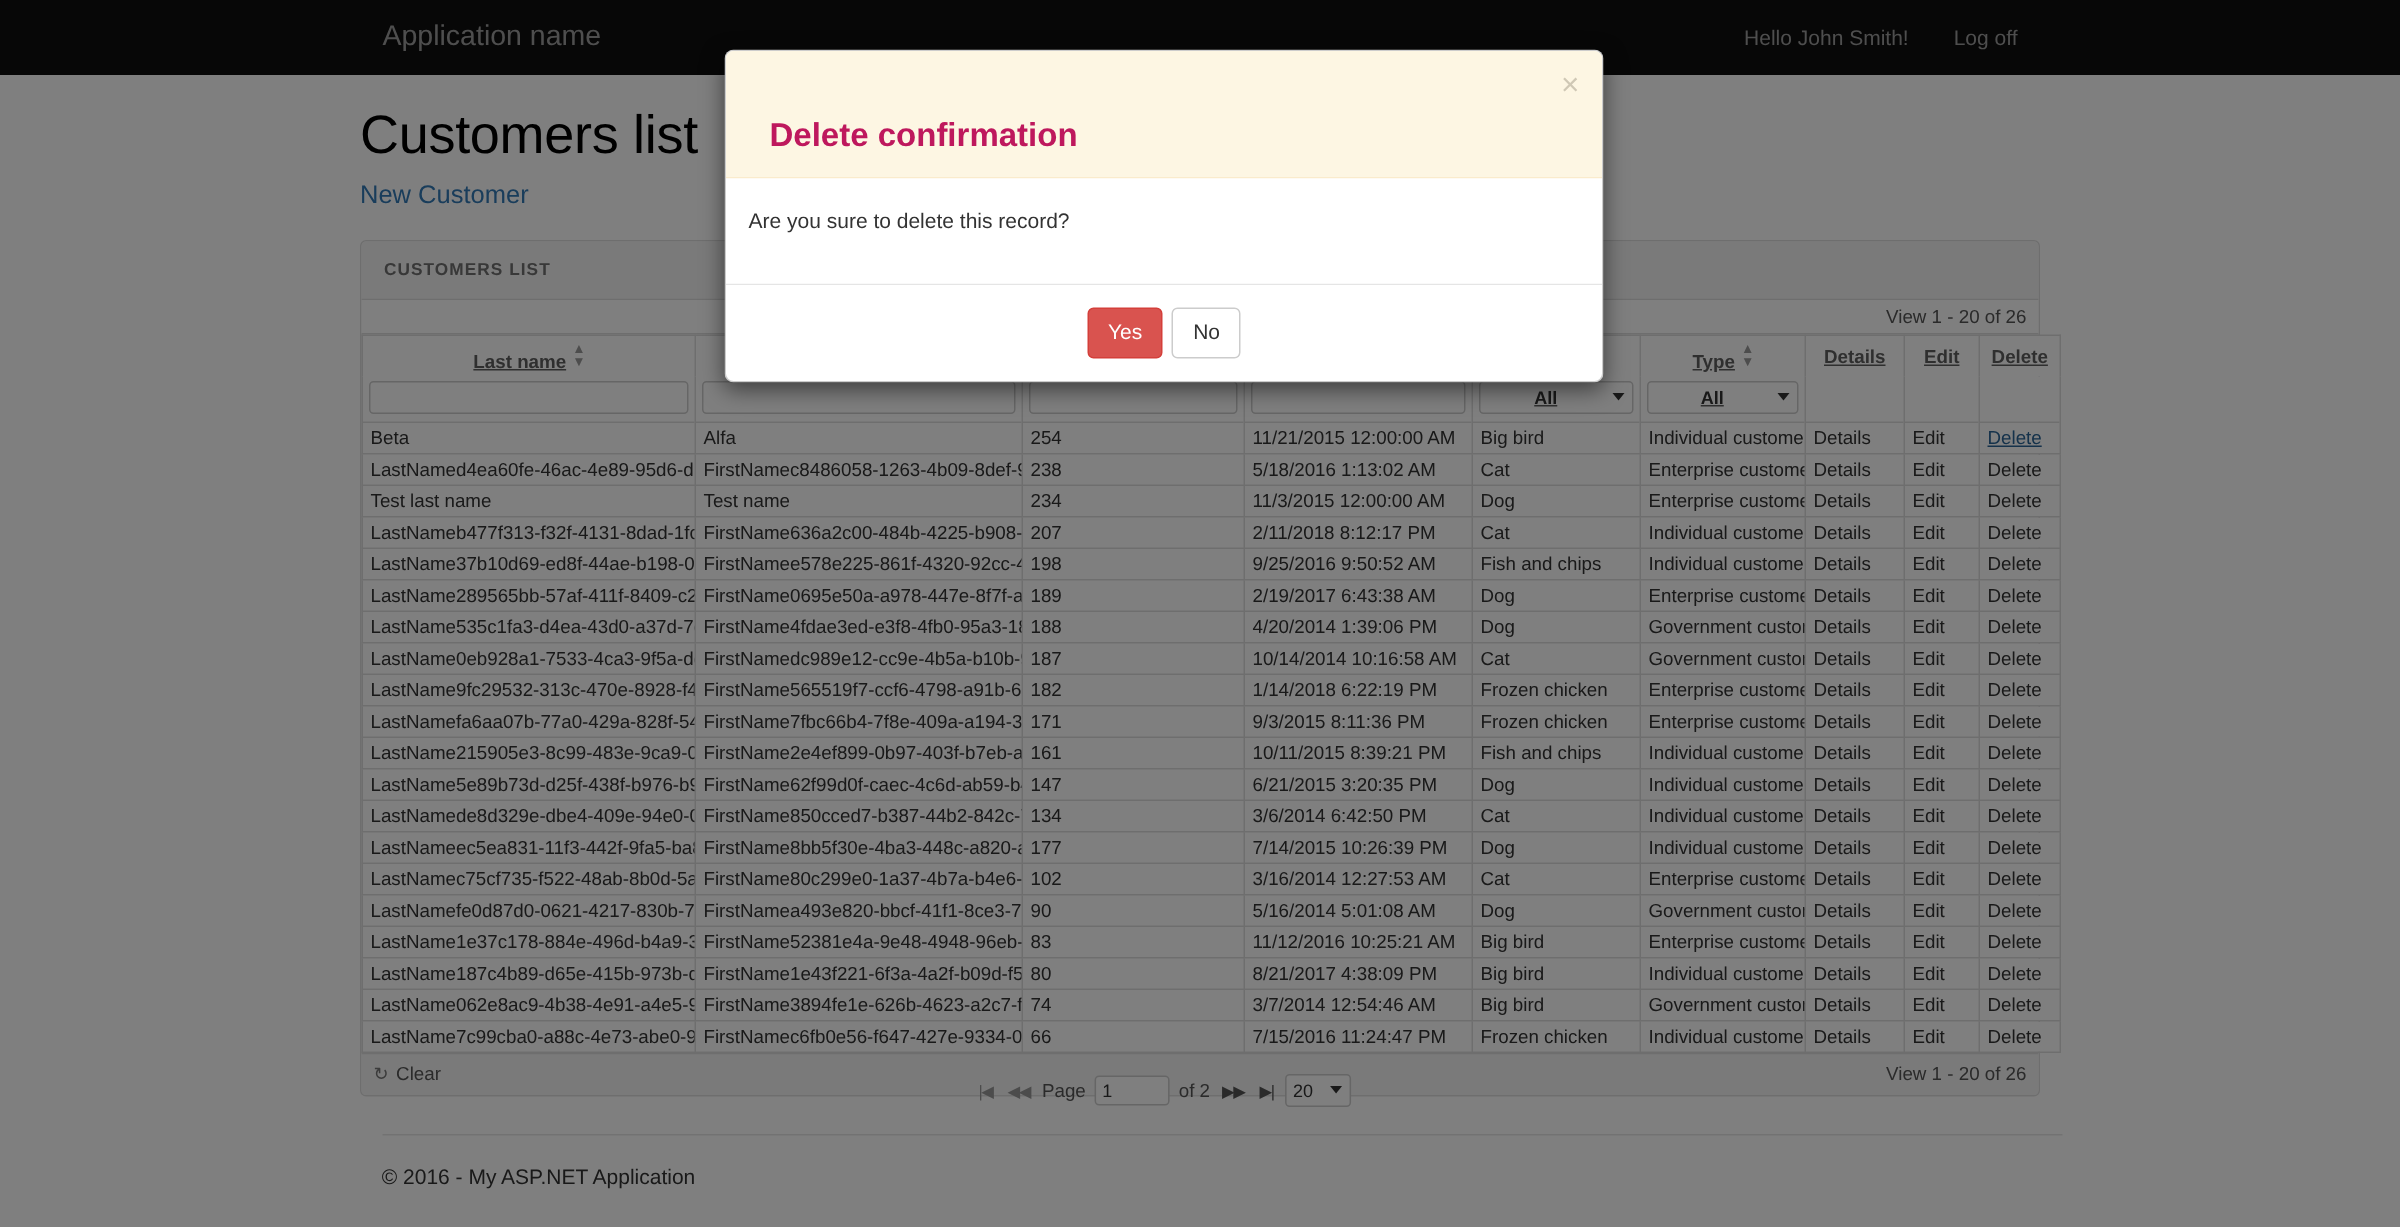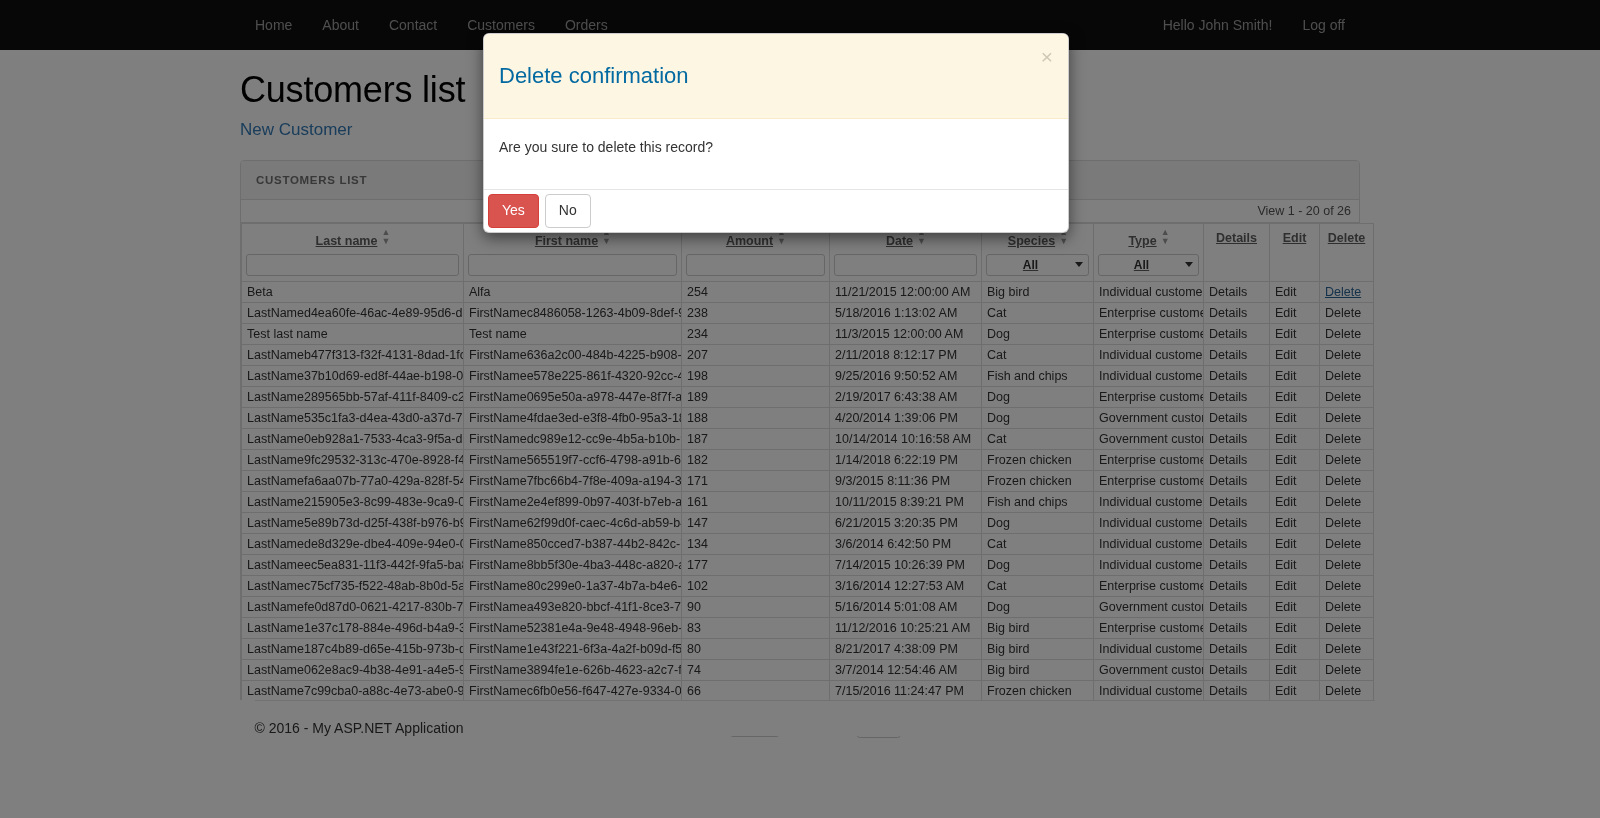--- a/index.html
+++ b/index.html
@@ -169,21 +169,21 @@
   .pg-input {
     width:50px; height:20px; font-size:12px;
     border:1px solid #ccc; border-radius:3px;
     padding:0 4px; color:#333;
     font-family:"Liberation Sans", sans-serif;
   }
   .grid-footer .viewcount { margin-left:auto; }
 
   
   .site-footer-wrap {
-    position:absolute; left:0; right:0; top:700px;
+    position:absolute; left:0; right:0; top:756px;
     background:#fff;
     margin-left:29px;
   }
   .site-footer {
     width:1120px; margin:0 auto;
     border-top:1px solid #e5e5e5;
     padding:19px 0 0 0;
     color:#333; font-size:14px;
   }
 
@@ -200,42 +200,42 @@
   }
   .modal-header {
     background:#fdf6e3;
     padding:15px;
     border-bottom:1px solid #faebcc;
     border-radius:5px 5px 0 0;
     position:relative;
     height:85px;
   }
   .modal-title {
-    margin:0; font-size:22px; font-weight:normal;
-    color:#0369a1; line-height:1.4;
+    margin:14px; font-size:22px; font-weight:bold;
+    color:#be185d; line-height:1.4;
     padding-top:12px;
   }
   .modal-close {
     position:absolute; right:15px; top:12px;
     background:none; border:none;
     font-size:21px; line-height:1;
     color:#c8c0ae; cursor:pointer; padding:0;
     font-family:"Liberation Sans", sans-serif;
     opacity:0.85;
   }
   .modal-body {
     padding:20px 15px 28px 15px;
     font-size:14px; color:#333;
     min-height:70px;
   }
   .modal-footer {
-    padding:4px;
+    padding:15px;
     border-top:1px solid #e5e5e5;
     text-align:right;
-    display:flex; justify-content:flex-start; gap:6px;
+    display:flex; justify-content:center; gap:6px;
     border-radius:0 0 5px 5px;
   }
   .btn {
     font-size:14px; padding:6px 13px;
     border-radius:4px; cursor:pointer;
     font-family:"Liberation Sans", sans-serif;
     line-height:1.42;
   }
   .btn-danger {
     background:#d9534f; border:1px solid #d43f3a; color:#fff;
@@ -244,27 +244,21 @@
     background:#fff; border:1px solid #ccc; color:#333;
   }
 </style>
 </head>
 <body>
 
 <div id="page-root">
 
   <div class="navbar">
     <div class="nav-inner">
-      <div class="nav-links">
-        <a href="#">Home</a>
-        <a href="#">About</a>
-        <a href="#">Contact</a>
-        <a href="#">Customers</a>
-        <a href="#">Orders</a>
-      </div>
+      <a href="#" class="brand">Application name</a>
       <div class="nav-right">
         <a href="#">Hello John Smith!</a>
         <a href="#">Log off</a>
       </div>
     </div>
   </div>
 
   <div class="container">
     <h1 class="page-title">Customers list</h1>
     <a href="#" class="new-link">New Customer</a>

